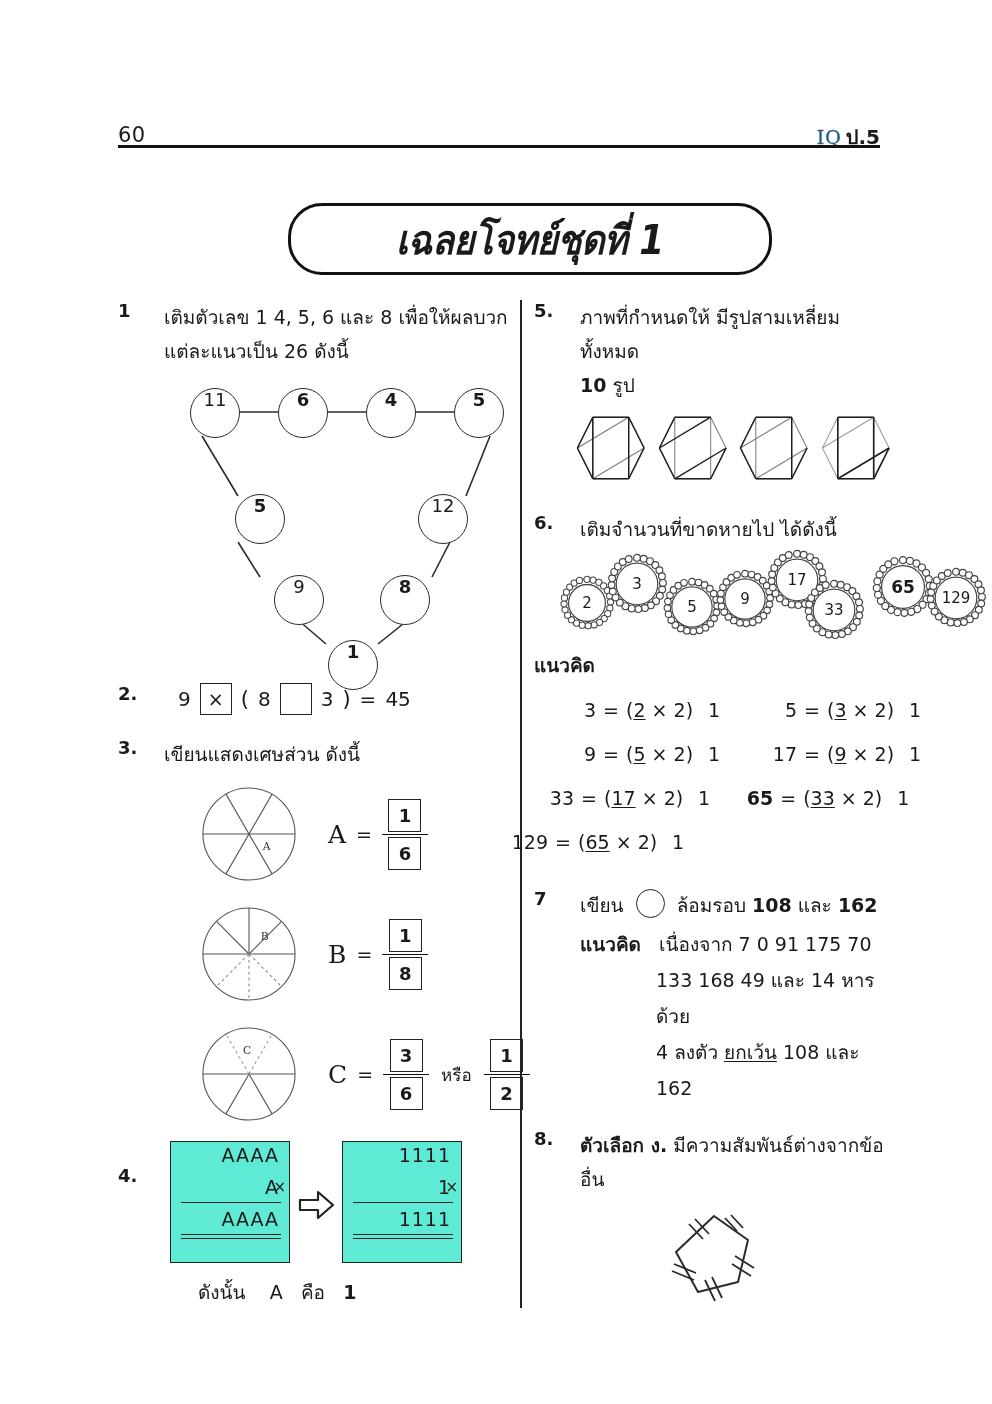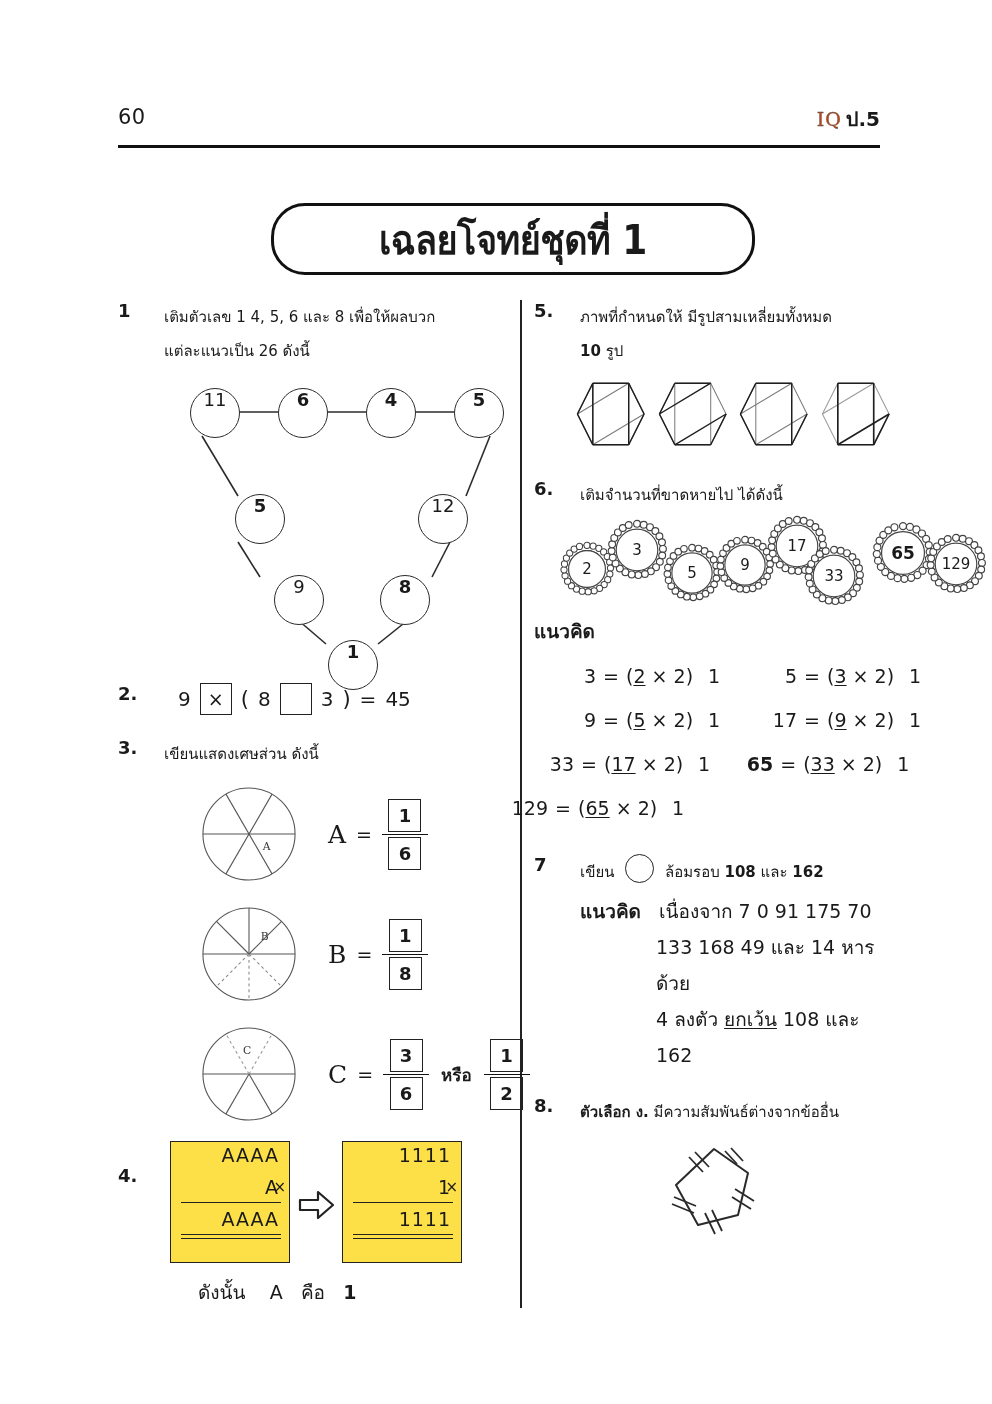--- a/index.html
+++ b/index.html
@@ -17,55 +17,56 @@
   }
   .page {
     position: absolute;
     left: 0; top: 0;
     width: 992px; height: 1404px;
   }
 
   
   .hdr {
     position: absolute;
-    left: 118px; top: 103px;
+    left: 118px; top: 121px;
     width: 762px; height: 40px;
   }
   .hdr-page-no {
     position: absolute; left: 0; top: 2px;
     font-size: 21px; letter-spacing: .5px;
   }
   .hdr-title {
     position: absolute; right: 0; top: 0;
     font-size: 20px; font-weight: 700;
     white-space: nowrap;
     display: flex; align-items: baseline; gap: 4px;
   }
   .iq-mark {
     font-family: "DejaVu Serif", "Liberation Serif", serif;
     font-size: 19px; font-weight: 400;
-    color: #c2410c;
+    color: #0369a1;
     -webkit-text-stroke: 0.4px #555;
     letter-spacing: 1px;
   }
   .hdr-rule {
     position: absolute; left: 118px; top: 145px;
     width: 762px; height: 0;
     border-top: 3px solid #111;
   }
 
   
   .banner {
     position: absolute;
-    left: 271px; top: 203px;
+    left: 288px; top: 203px;
     width: 478px; height: 66px;
     border: 3px solid #111;
     border-radius: 34px;
     display: flex; align-items: center; justify-content: center;
     background: #fff;
+    font-style: italic;
   }
   .banner-text {
     font-size: 36px; font-weight: 900;
     letter-spacing: -0.5px;
     transform: scaleY(1.12);
     white-space: nowrap;
   }
 
   
   .col-rule {
@@ -78,21 +79,21 @@
   .colR { position: absolute; left: 534px; top: 300px; width: 358px; }
 
   .qrow { position: relative; display: block; }
   .qnum {
     position: absolute; left: 0; top: 0;
     width: 30px;
     font-size: 18px; font-weight: 700;
   }
   .qbody { margin-left: 46px; }
   .qtext {
-    font-size: 15px; line-height: 34px;
+    font-size: 19px; line-height: 34px;
     font-weight: 400;
   }
   b.tb { font-weight: 700; }
 
   
   .tri-wrap { position: relative; width: 380px; height: 285px; margin-left: -14px; margin-top: 4px; }
   .node {
     position: absolute;
     width: 48px; height: 48px;
     border: 1.6px solid #2b2b2b;
@@ -138,28 +139,28 @@
   .frac-eqsign { font-size: 19px; }
   .fraction { display: inline-flex; flex-direction: column; align-items: center; }
   .fraction .bar { width: 46px; height: 0; border-top: 1.8px solid #111; }
   .numbox {
     width: 31px; height: 31px;
     border: 1.6px solid #222;
     display: flex; align-items: center; justify-content: center;
     font-size: 18px; font-weight: 700;
     margin: 2px 0;
   }
-  .orword { font-size: 17px; font-weight: 700; margin: 0 2px; }
+  .orword { font-size: 17px; font-weight: 400; margin: 0 2px; }
 
   
   .calc-area { position: relative; margin-top: 10px; margin-left: 6px; height: 130px; }
   .calc-box {
     position: absolute; top: 0;
     border: 1.6px solid #222;
-    background: #fde047;
+    background: #5eead4;
     box-sizing: border-box;
     text-align: center;
   }
   .calc-box .line {
     display: flex; align-items: center; justify-content: flex-end;
     font-size: 19px;
     padding-right: 10px;
     height: 26px;
     letter-spacing: 1px;
   }

